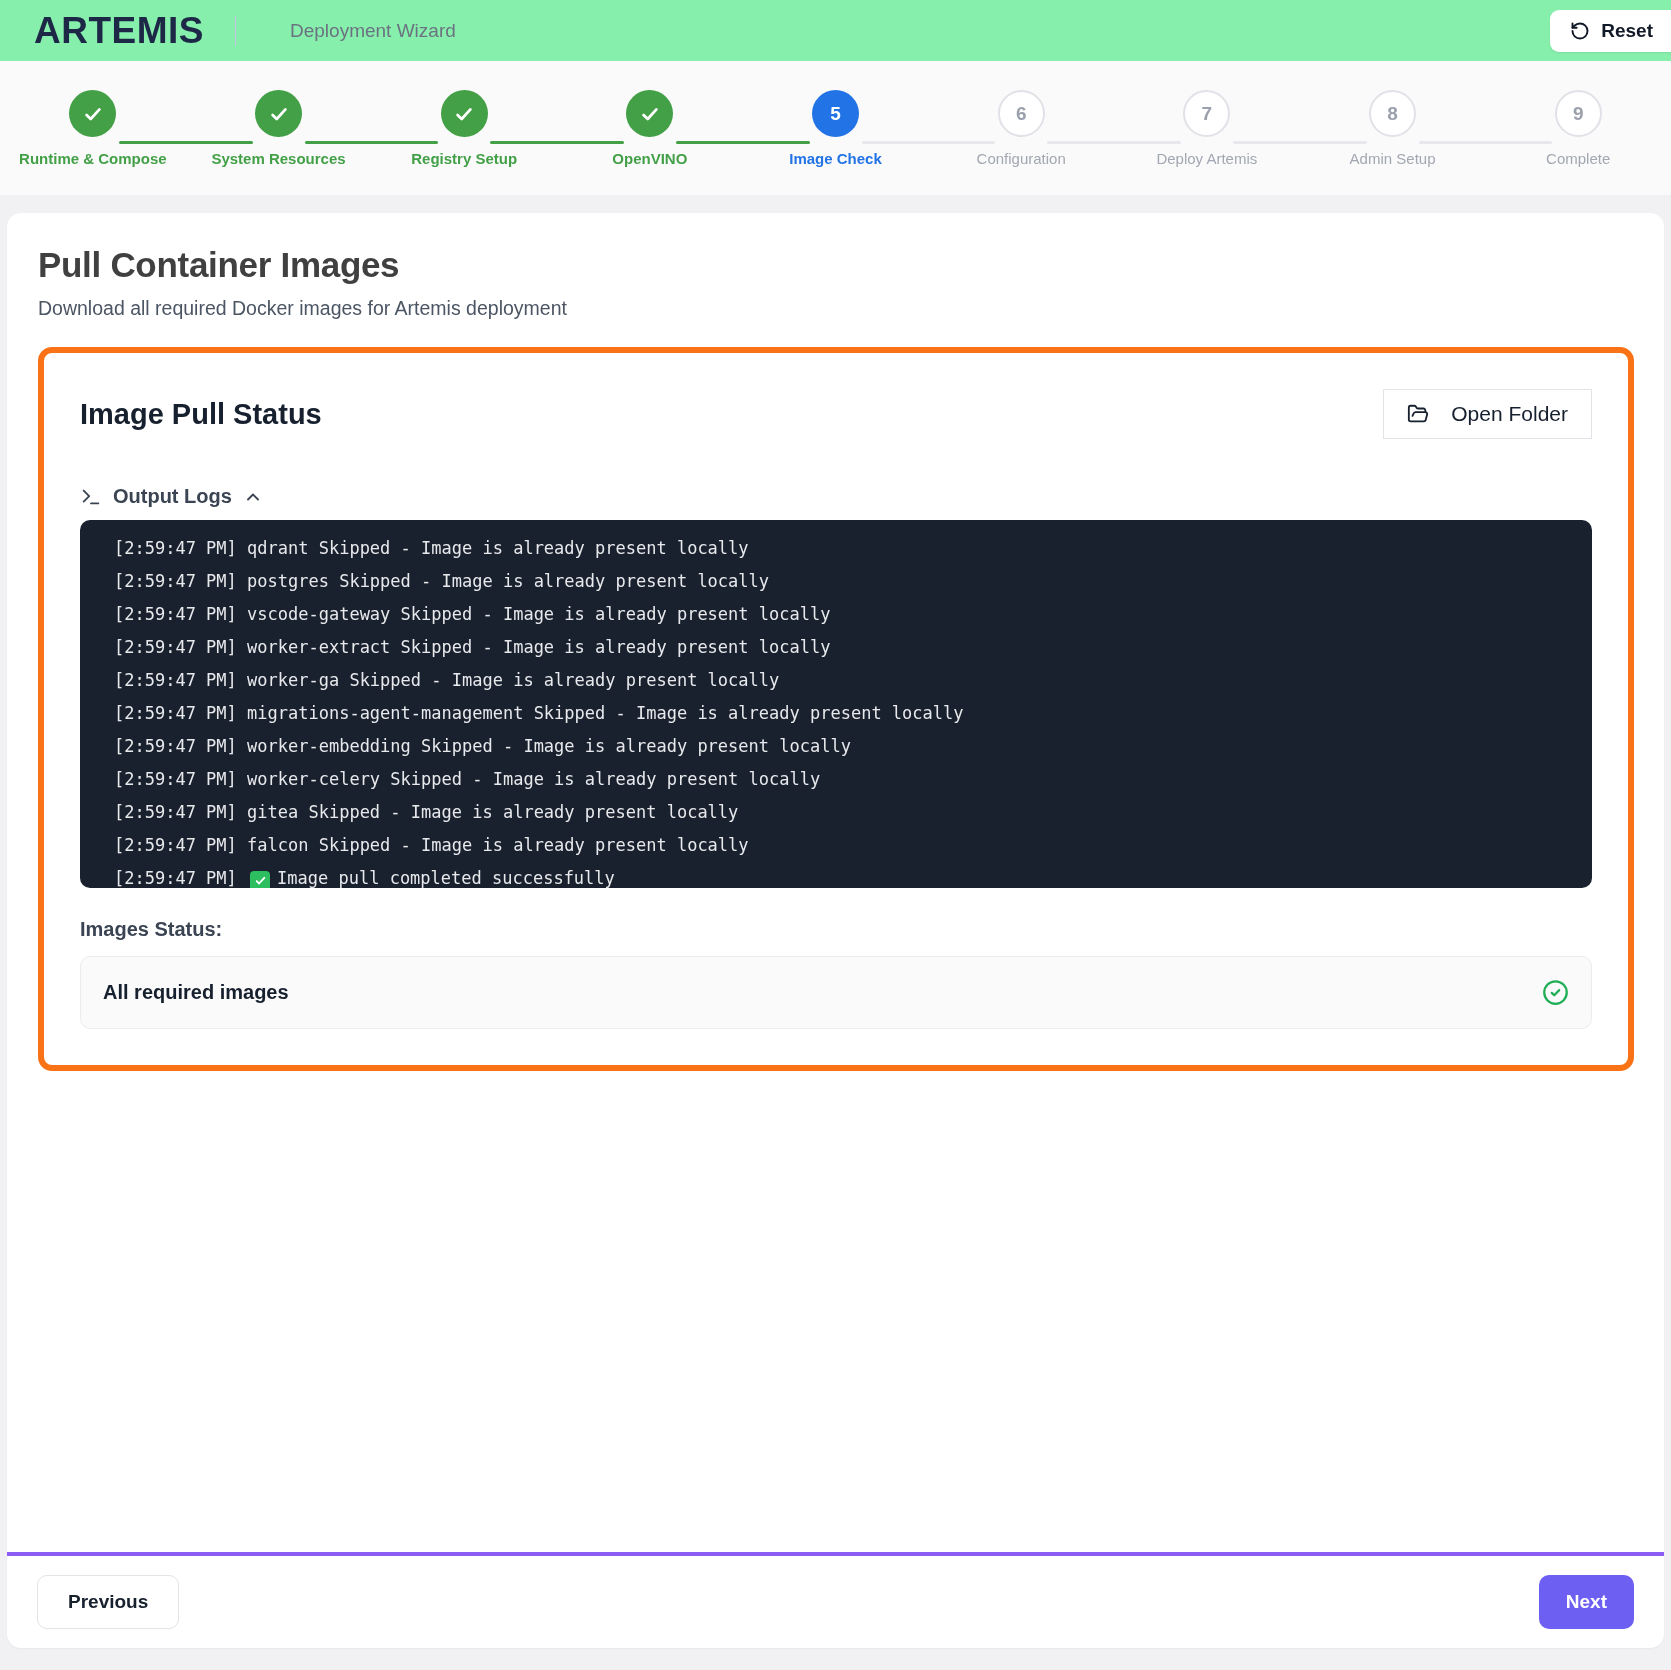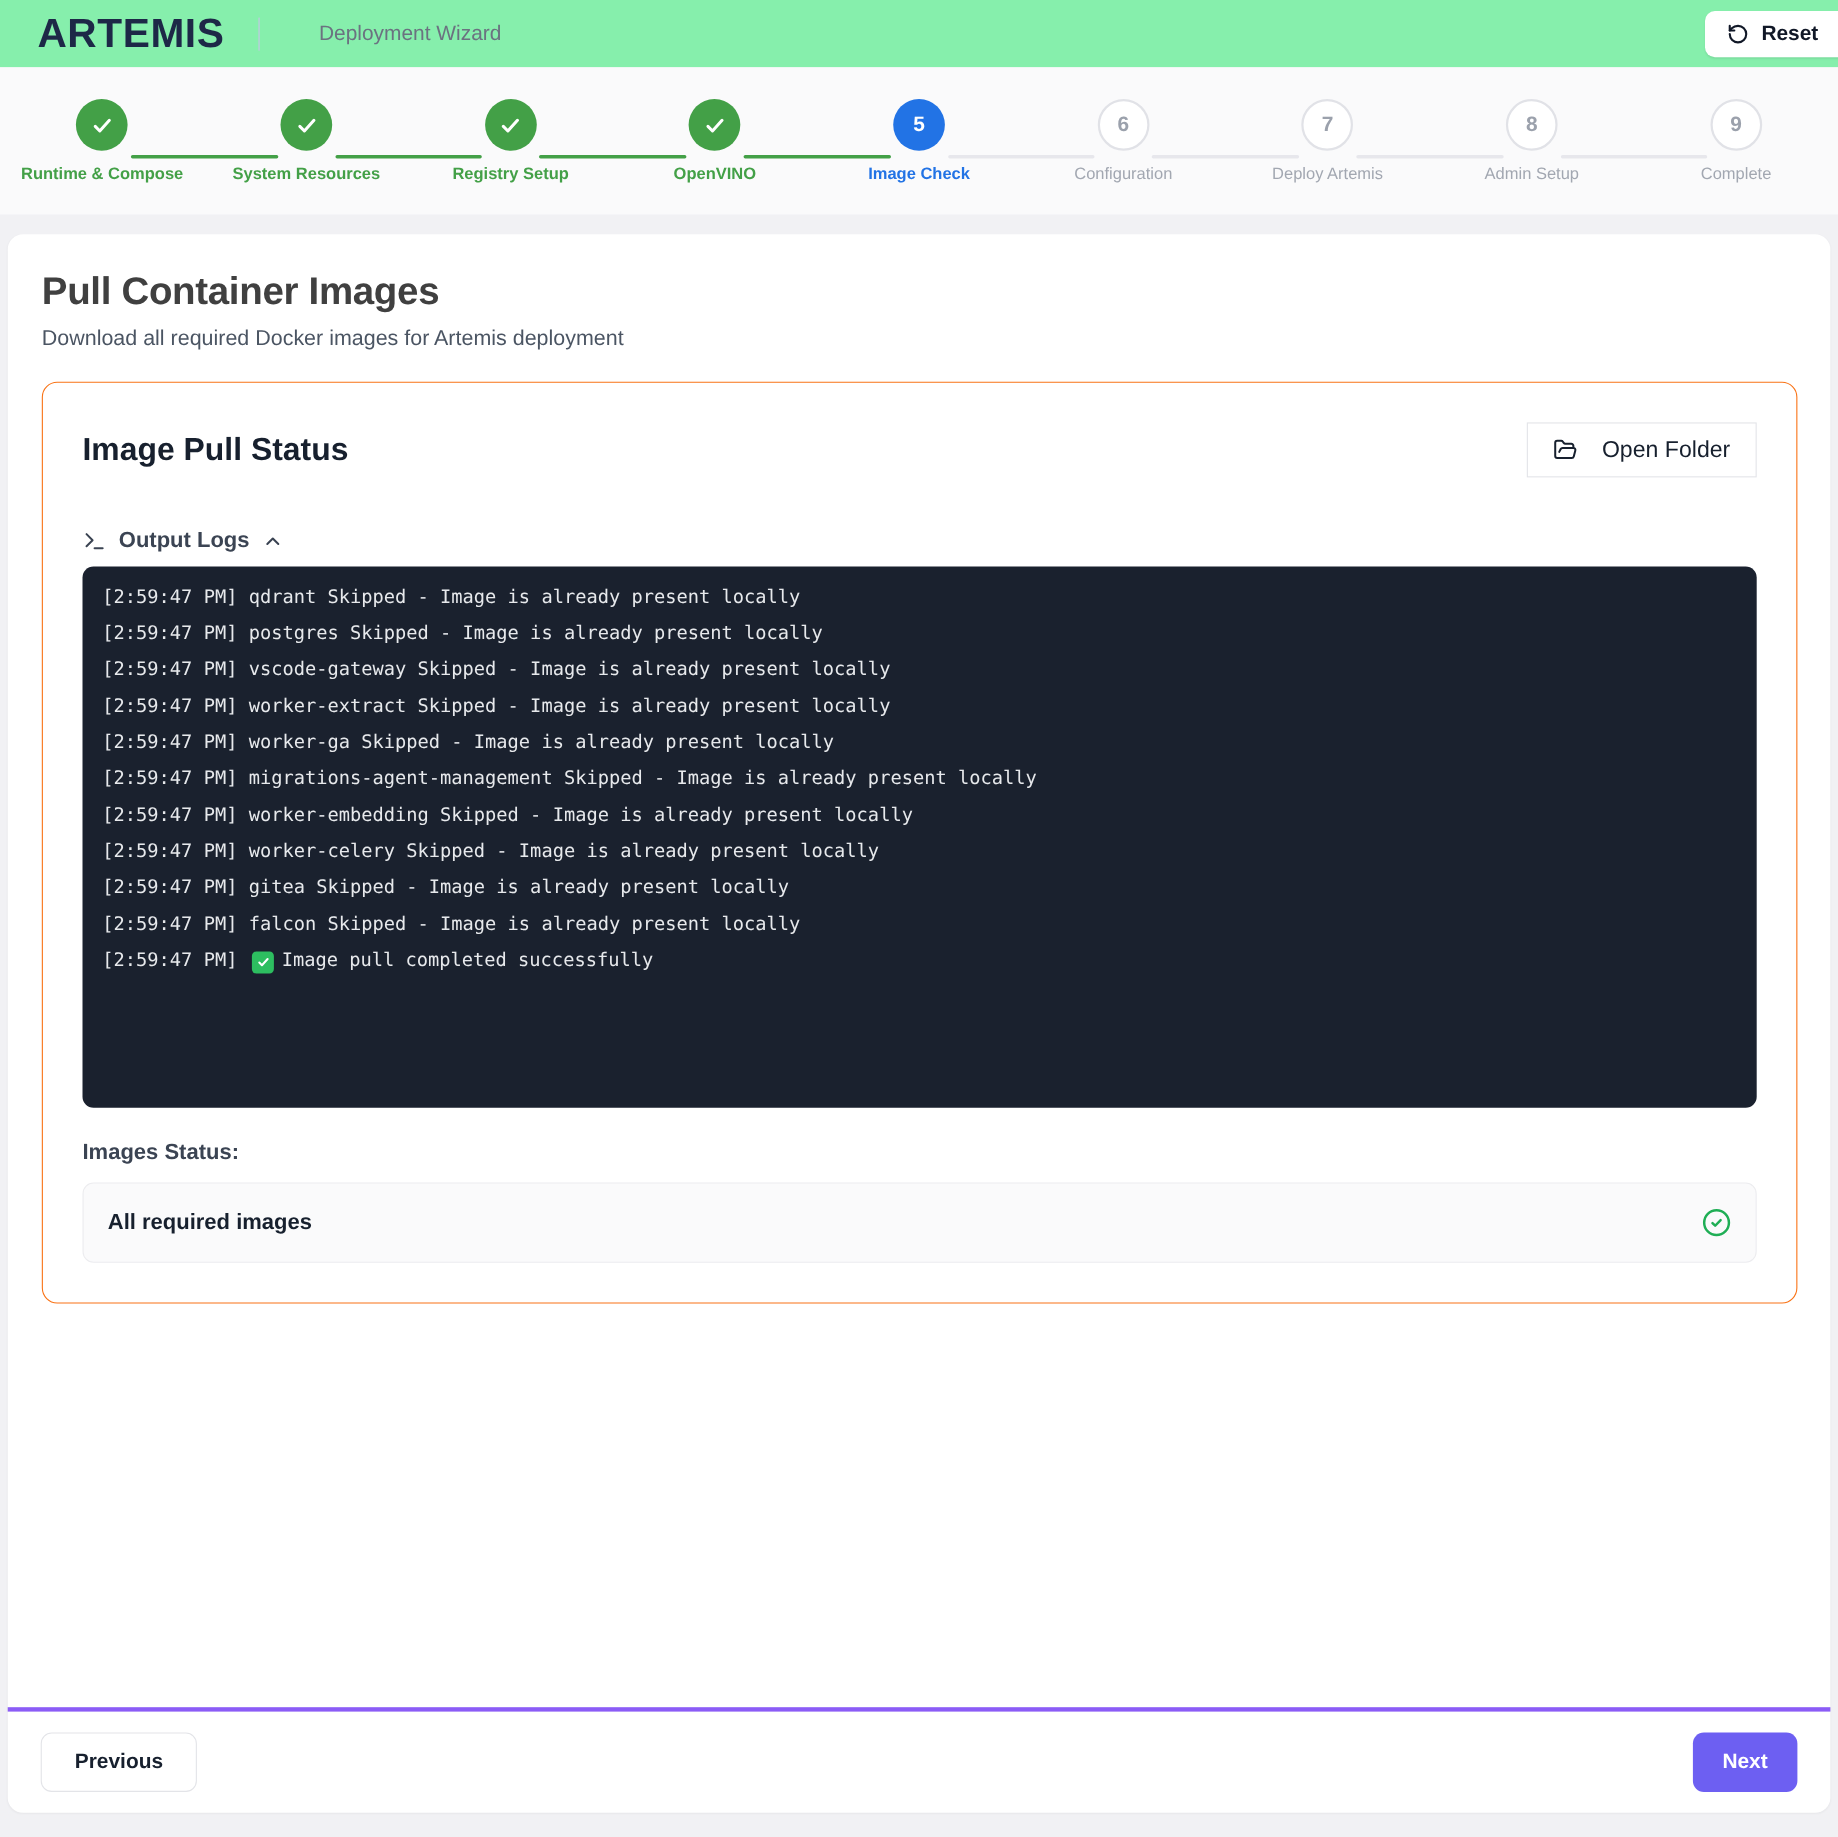--- a/index.html
+++ b/index.html
@@ -126,21 +126,21 @@
   }
   .page-subtitle {
     margin-top: 12px;
     font-size: 19.5px;
     color: #4b5563;
   }
 
   
   .status-panel {
     margin-top: 27px;
-    border: 1px solid #f97316;
+    border: 6px solid #f97316;
     border-radius: 14px;
     padding: 36px 36px 36px 36px;
   }
   .panel-header {
     display: flex;
     align-items: center;
     justify-content: space-between;
   }
   .panel-title { font-size: 29px; font-weight: 700; color: #17202e; }
   .open-folder-button {
@@ -166,22 +166,22 @@
     gap: 11px;
     cursor: pointer;
     width: fit-content;
   }
   .logs-toggle-label { font-size: 20px; font-weight: 600; color: #3b4453; }
 
   .log-panel {
     margin-top: 12px;
     background: #1a212e;
     border-radius: 10px;
-    padding: 12px 20px 10px 18px;
-    height: 492px;
+    padding: 12px 20px 10px 34px;
+    height: 368px;
     overflow: hidden;
   }
   .log-line {
     font-family: "DejaVu Sans Mono", monospace;
     font-size: 17px;
     line-height: 33px;
     color: #e7e9ec;
     white-space: pre;
   }
   .check-emoji {

